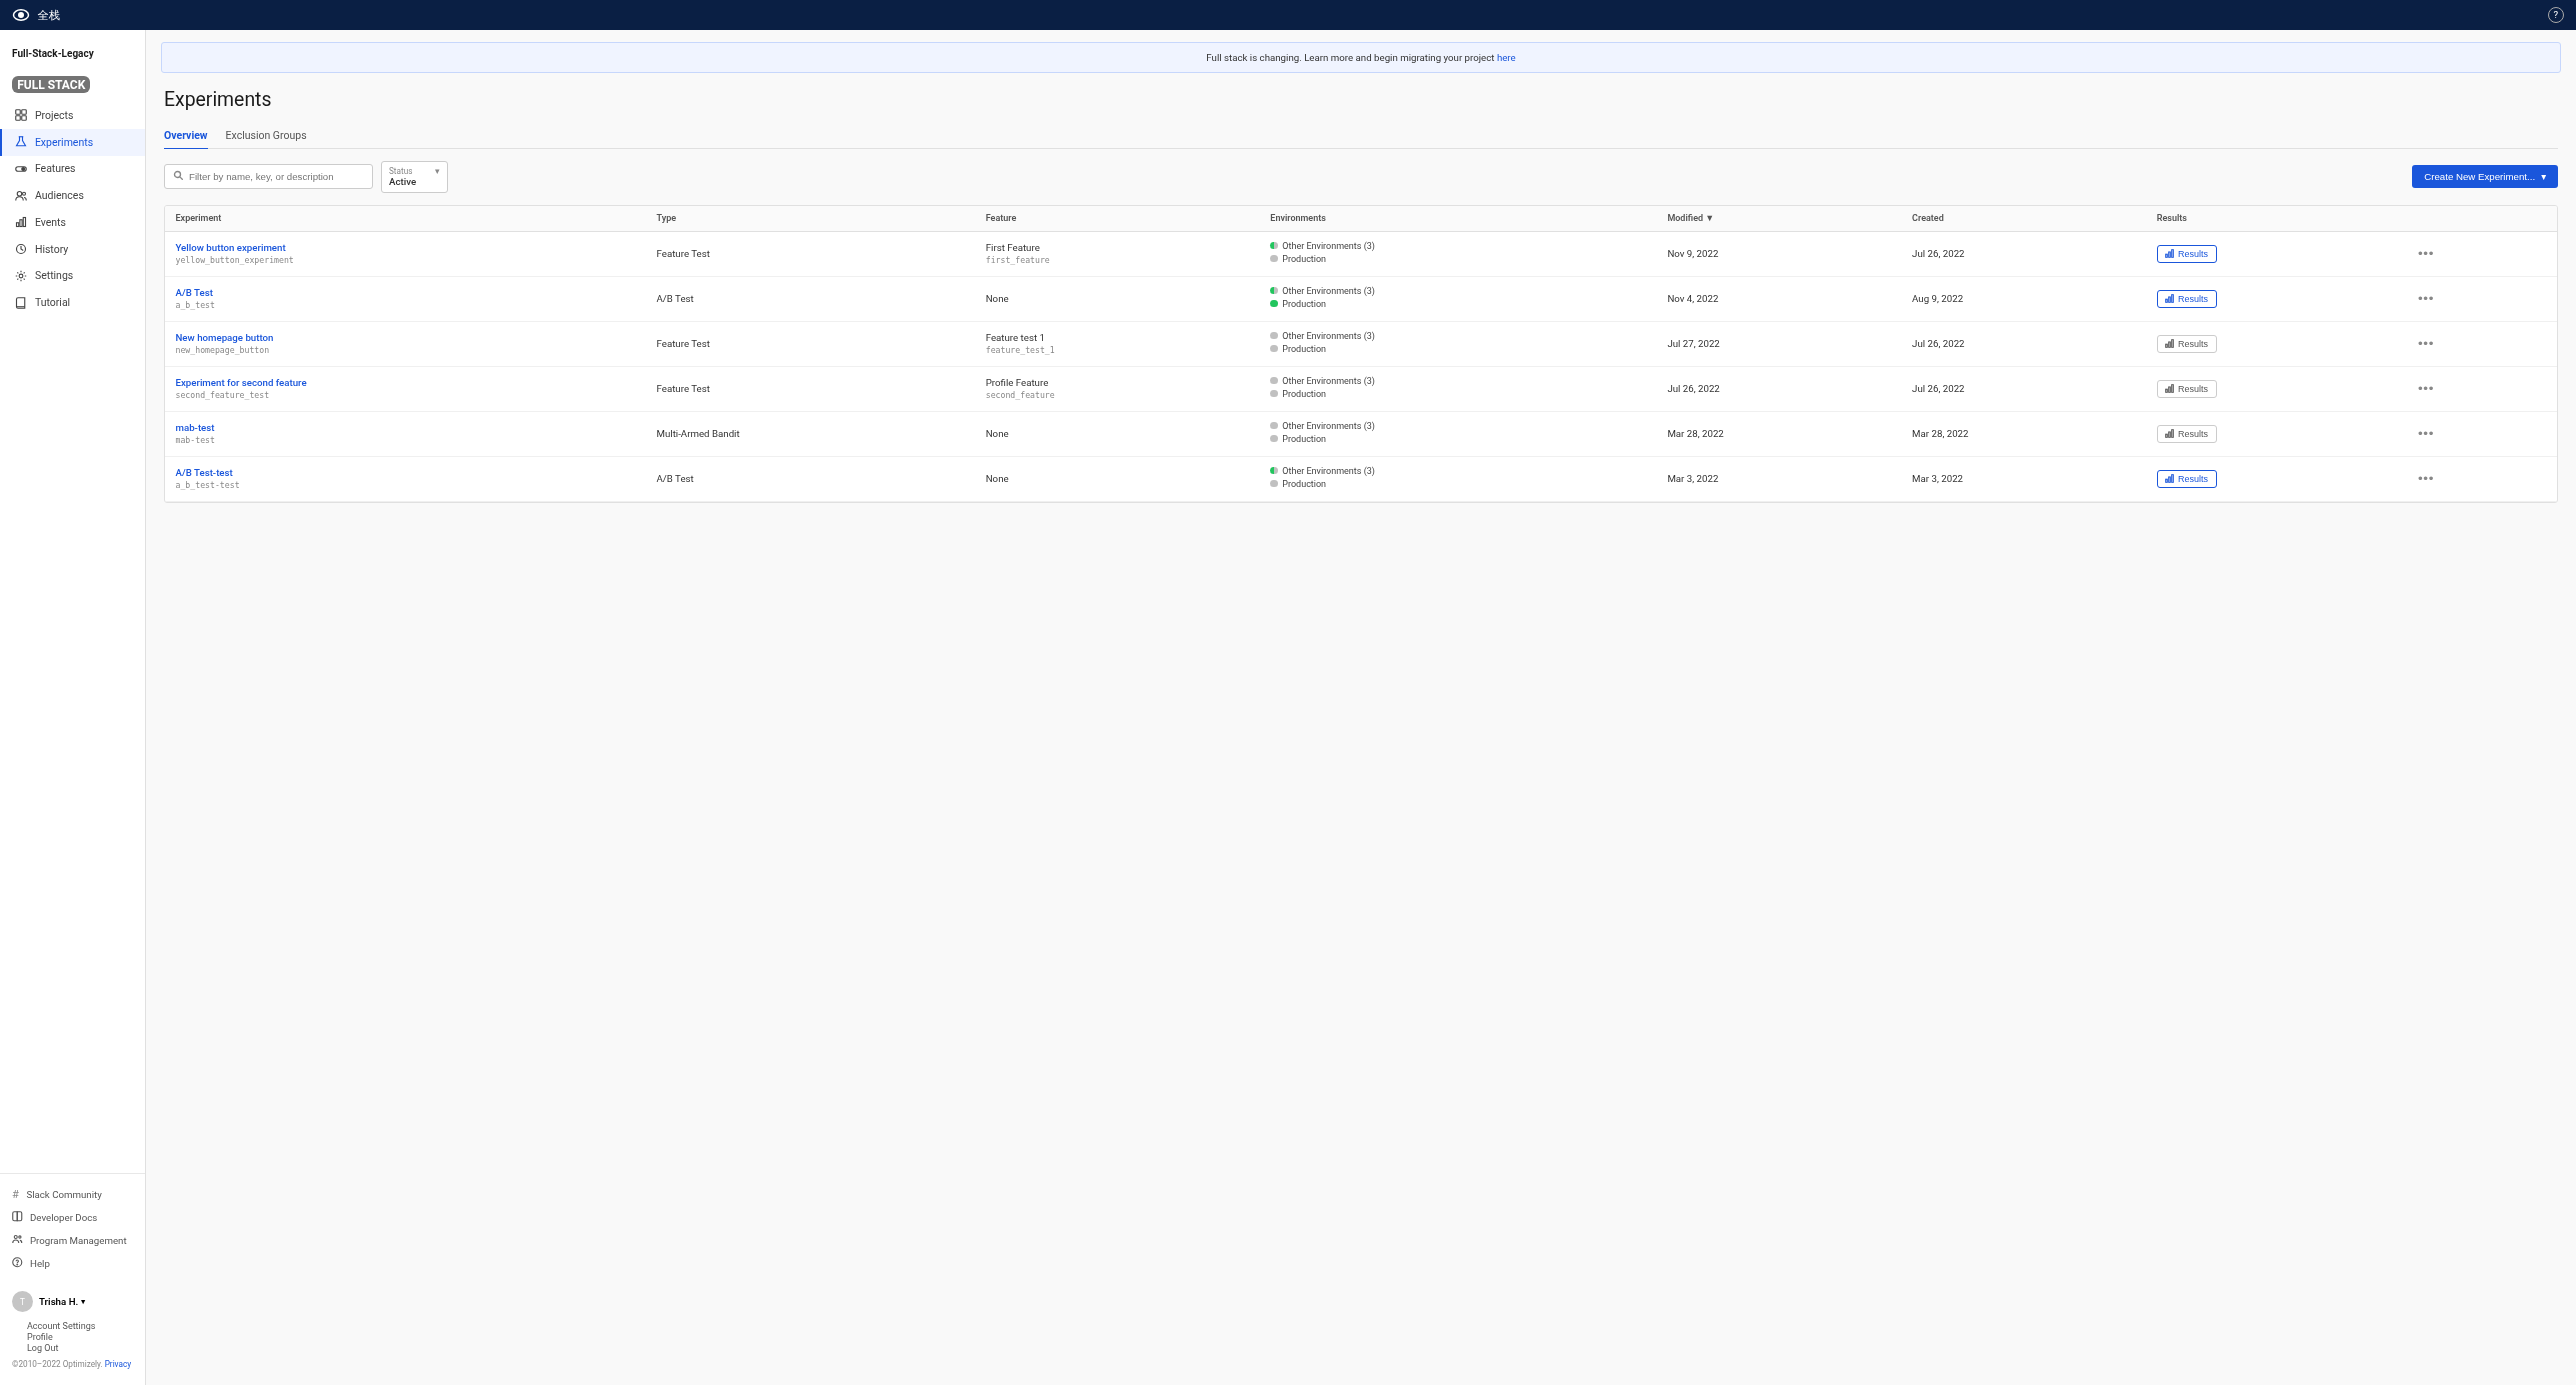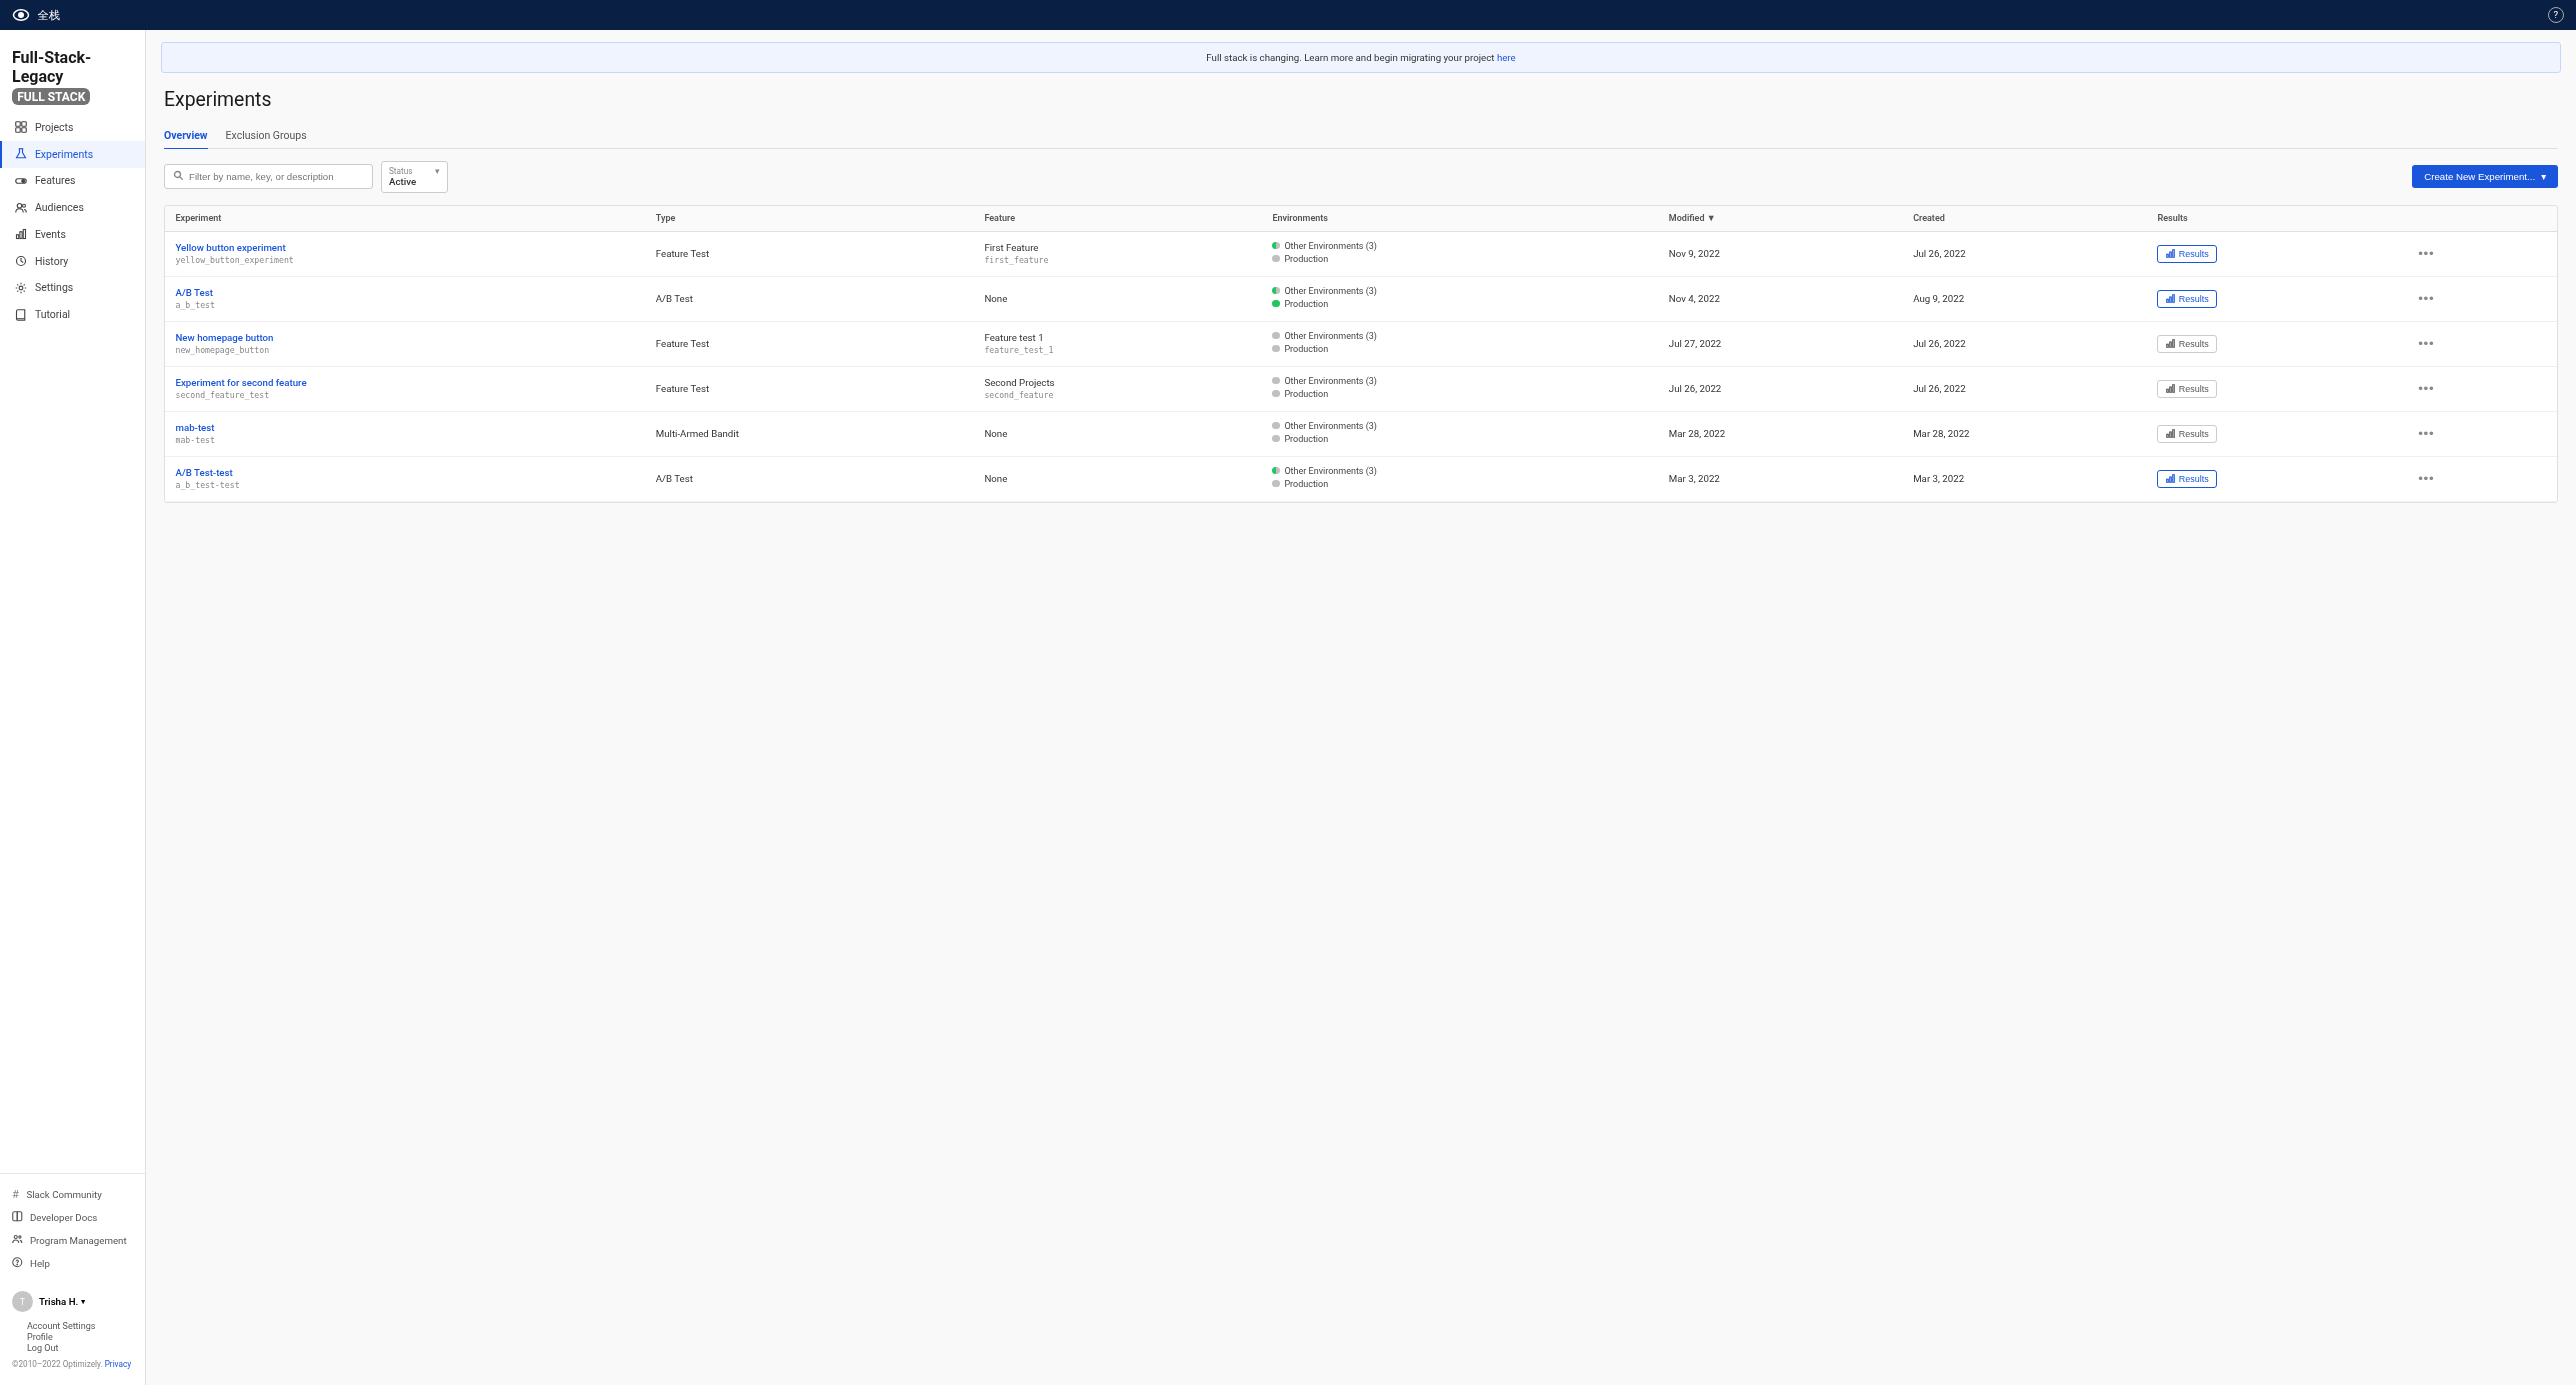--- a/index.html
+++ b/index.html
@@ -9,21 +9,21 @@
     .topbar { background: #0a1f44; height: 30px; display: flex; align-items: center; padding: 0 12px; justify-content: space-between; flex-shrink: 0; }
     .topbar-left { display: flex; align-items: center; gap: 7.5px; color: white; font-size: 11.2px; font-weight: 500; }
     .topbar-icon { width: 18px; height: 18px; }
 
     
     .layout { display: flex; flex: 1; overflow: hidden; }
 
     
     .sidebar { width: 146px; background: white; border-right: 0.7px solid #e0e0e0; display: flex; flex-direction: column; padding: 12px 0; overflow-y: auto; flex-shrink: 0; }
     .sidebar-project { padding: 6px 12px 9px; }
-    .sidebar-project-name { font-weight: 700; font-size: 16px; color: #1a1a1a; margin-bottom: 2px; }
+    .sidebar-project-name { font-weight: 700; font-size: 10px; color: #1a1a1a; margin-bottom: 17px; }
     .sidebar-badge { background: #737373; color: white; font-size: 12px; font-weight: 700; padding: 1.5px 5.2px; border-radius: 6px; display: inline-block; }
     .sidebar-nav { flex: 1; }
     .sidebar-item { display: flex; align-items: center; gap: 7.5px; padding: 6.7px 12px; cursor: pointer; color: #444; font-size: 10.5px; border-left: 2.2px solid transparent; }
     .sidebar-item.active { background: #f0f4ff; color: #1a56db; border-left: 2.2px solid #1a56db; }
     .sidebar-item .icon { width: 13.4px; height: 13.4px; display: flex; align-items: center; justify-content: center; flex-shrink: 0; }
     .sidebar-footer { padding: 9px 0; border-top: 0.7px solid #e8e8e8; margin-top: 6px; }
     .sidebar-footer-item { display: flex; align-items: center; gap: 7.5px; padding: 5.2px 12px; cursor: pointer; color: #555; font-size: 9.7px; }
     .sidebar-user { display: flex; align-items: center; gap: 6px; padding: 7.5px 12px; cursor: pointer; }
     .avatar { width: 21px; height: 21px; border-radius: 50%; background: #c5c5c5; display: flex; align-items: center; justify-content: center; font-size: 8.2px; color: white; }
     .user-info { font-size: 9.7px; }
@@ -418,21 +418,21 @@
       <button class="more-btn">•••</button>
     </td>
   </tr>
               <tr>
     <td>
       <a class="exp-name">Experiment for second feature</a>
       <div class="exp-key">second_feature_test</div>
     </td>
     <td>Feature Test</td>
     <td>
-                  <div>Second Projects</div>
+                  <div>Profile Feature</div>
                   <div class="exp-key">second_feature</div>
                 </td>
     <td>
       <div class="env-row">
         <div class="env-dot dot-gray"></div>
         <span>Other Environments (3)</span>
       </div>
       <div class="env-row">
         <div class="env-dot dot-gray"></div>
         <span>Production</span>

